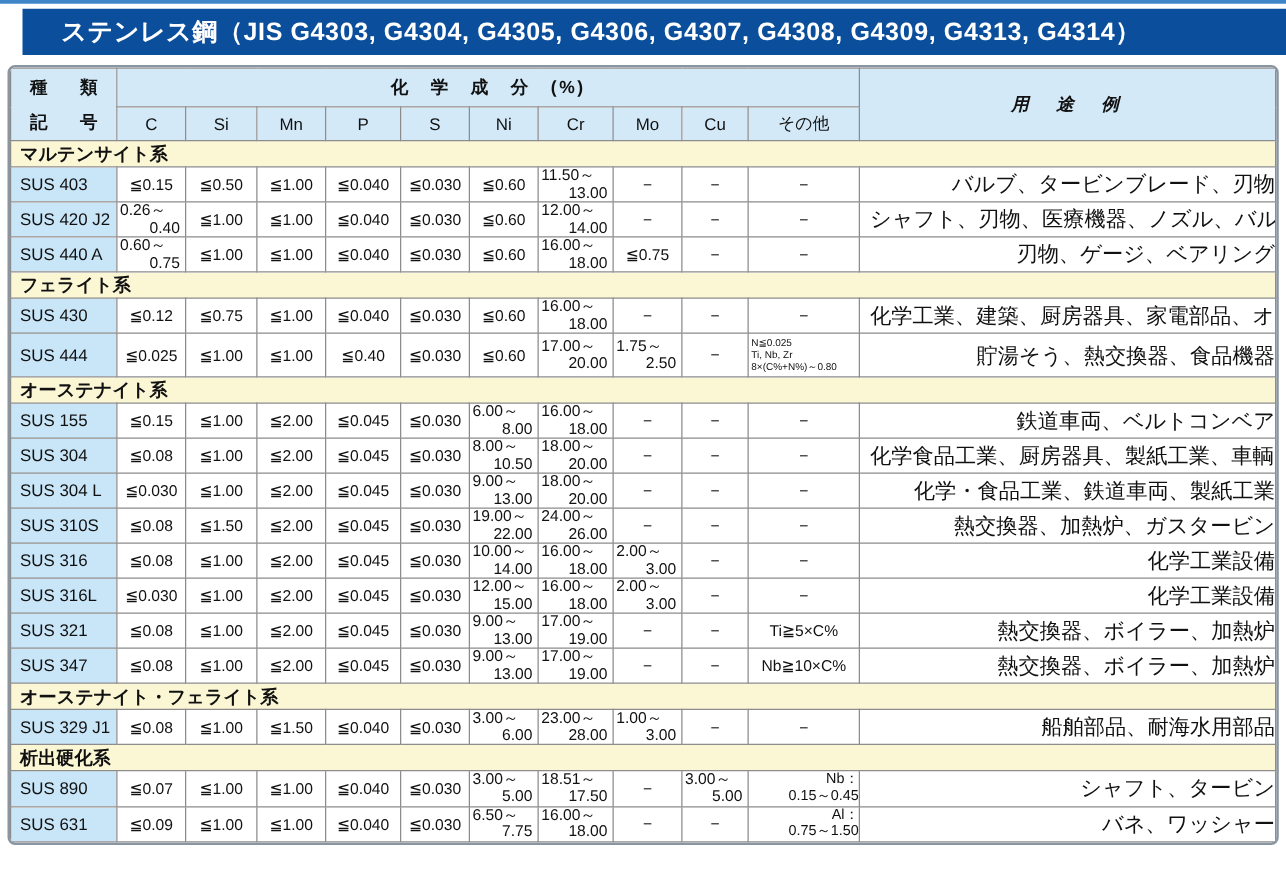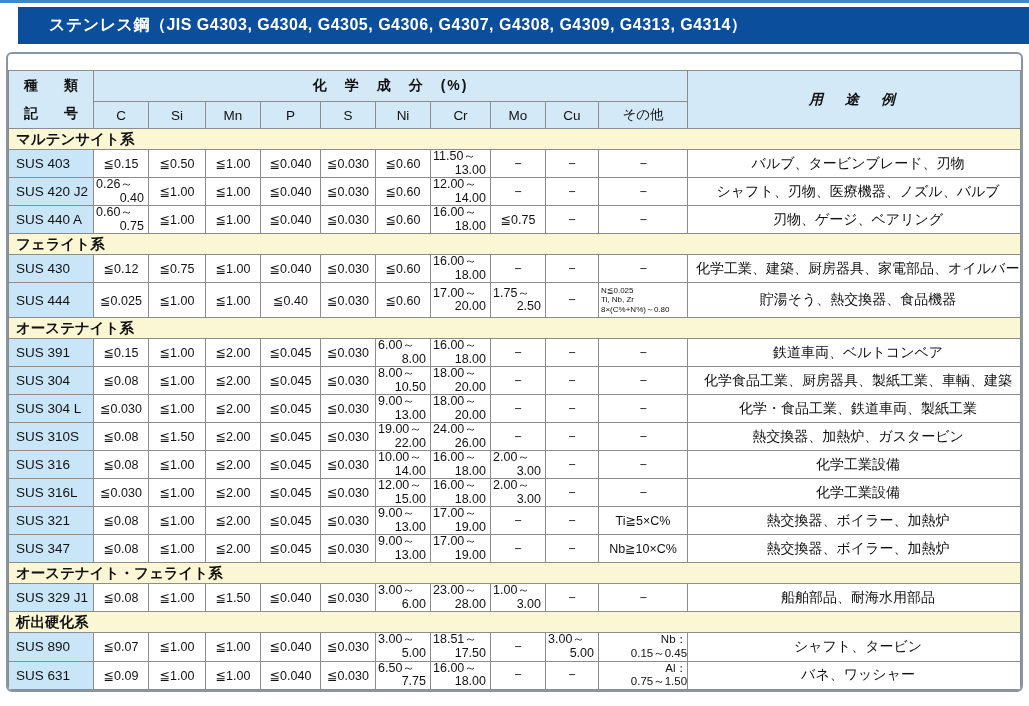--- a/index.html
+++ b/index.html
@@ -11,27 +11,27 @@
   body{
     width:1029px;height:706px;background:#ffffff;color:#111;
     font-family:"Liberation Sans","DejaVu Sans",sans-serif;overflow:hidden;
   }
   .top-line{height:3px;background:var(--topline);}
   .title-bar{
     margin:4px 0 0 18px;height:37px;background:var(--titlebg);
     display:flex;align-items:center;
   }
   .title-bar .title-text{
-    color:#fff;font-size:16px;font-weight:bold;padding-left:31px;letter-spacing:.5px;white-space:nowrap;
+    color:#fff;font-size:20px;font-weight:bold;padding-left:31px;letter-spacing:.5px;white-space:nowrap;
   }
   .table-frame{
     margin:8px 6px 0 6px;border:2px solid var(--frame);border-radius:6px;
     overflow:hidden;background:#fff;
   }
-  table{border-collapse:collapse;width:100%;table-layout:fixed;margin-top:16px;}
+  table{border-collapse:collapse;width:100%;table-layout:fixed;}
   th,td{border:1px solid var(--grid);padding:0;overflow:hidden;}
   thead th{background:var(--headerbg);font-weight:bold;}
   tr.h1{height:31px;} tr.h2{height:27px;}
   th.kind{vertical-align:middle;}
   th.kind .kline{letter-spacing:6px;padding-left:6px;font-size:14px;line-height:1.95;text-align:center;}
   th.chem{font-size:14px;letter-spacing:2px;text-align:center;}
   th.elem{font-weight:normal;font-size:13.5px;text-align:center;}
   th.usage-h{font-size:14px;letter-spacing:4px;text-align:center;font-style:italic;}
   tbody tr.section{height:21px;border-radius:12px;}
   tbody tr.section td{
@@ -44,21 +44,21 @@
     background:var(--gradebg);text-align:left;padding-left:7px;
     font-size:13.5px;white-space:nowrap;
   }
   td.val{text-align:center;font-size:12.5px;vertical-align:middle;}
   td.val .r1{text-align:left;padding-left:2px;line-height:1.08;}
   td.val .r2{text-align:right;padding-right:4px;line-height:1.08;}
   td.val.left2{text-align:left;font-size:11.5px;}
   td.val.left2 div{padding-left:4px;line-height:1.2;text-align:right;}
   td.val.fine{text-align:left;font-size:8px;}
   td.val.fine div{padding-left:2px;line-height:1.2;text-align:left;white-space:nowrap;}
-  td.usage{text-align:center;padding-left:8px;font-size:14px;white-space:nowrap;}
+  td.usage{text-align:right;padding-left:8px;font-size:17px;white-space:nowrap;}
 </style>
 </head>
 <body>
 
 <div class="top-line"></div>
 
 <div class="title-bar">
   <span class="title-text">ステンレス鋼（JIS G4303, G4304, G4305, G4306, G4307, G4308, G4309, G4313, G4314）</span>
 </div>
 
@@ -202,21 +202,21 @@
             <div>N≦0.025</div>
             <div>Ti, Nb, Zr</div>
             <div>8×(C%+N%)～0.80</div>
           </td>
           <td class="usage">貯湯そう、熱交換器、食品機器</td>
         </tr>
         <tr class="section">
           <td colspan="12">オーステナイト系</td>
         </tr>
         <tr class="data">
-          <td class="grade">SUS 391</td>
+          <td class="grade">SUS 155</td>
           <td class="val">≦0.15</td>
           <td class="val">≦1.00</td>
           <td class="val">≦2.00</td>
           <td class="val">≦0.045</td>
           <td class="val">≦0.030</td>
           <td class="val">
             <div class="r1">6.00～</div>
             <div class="r2">8.00</div>
           </td>
           <td class="val">

